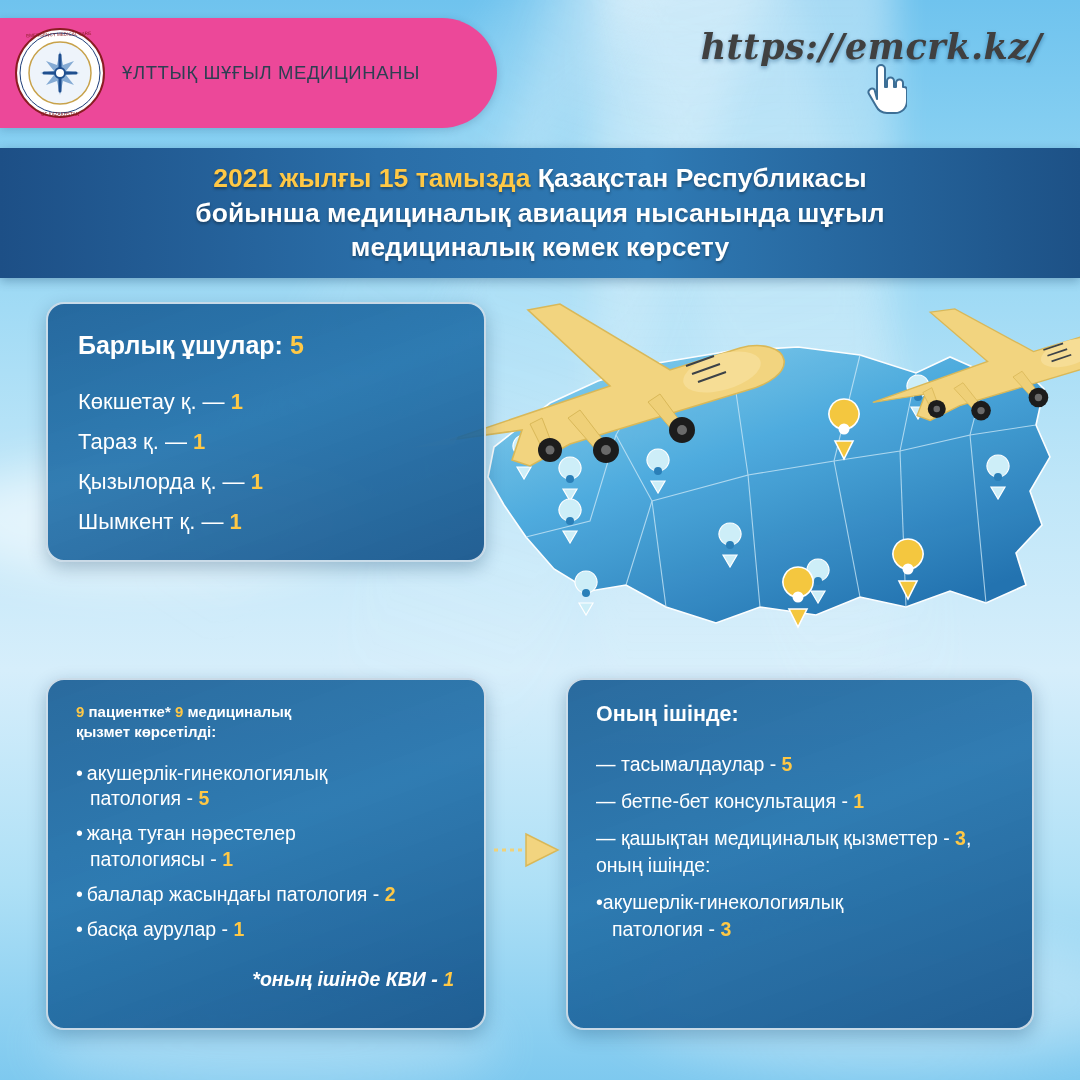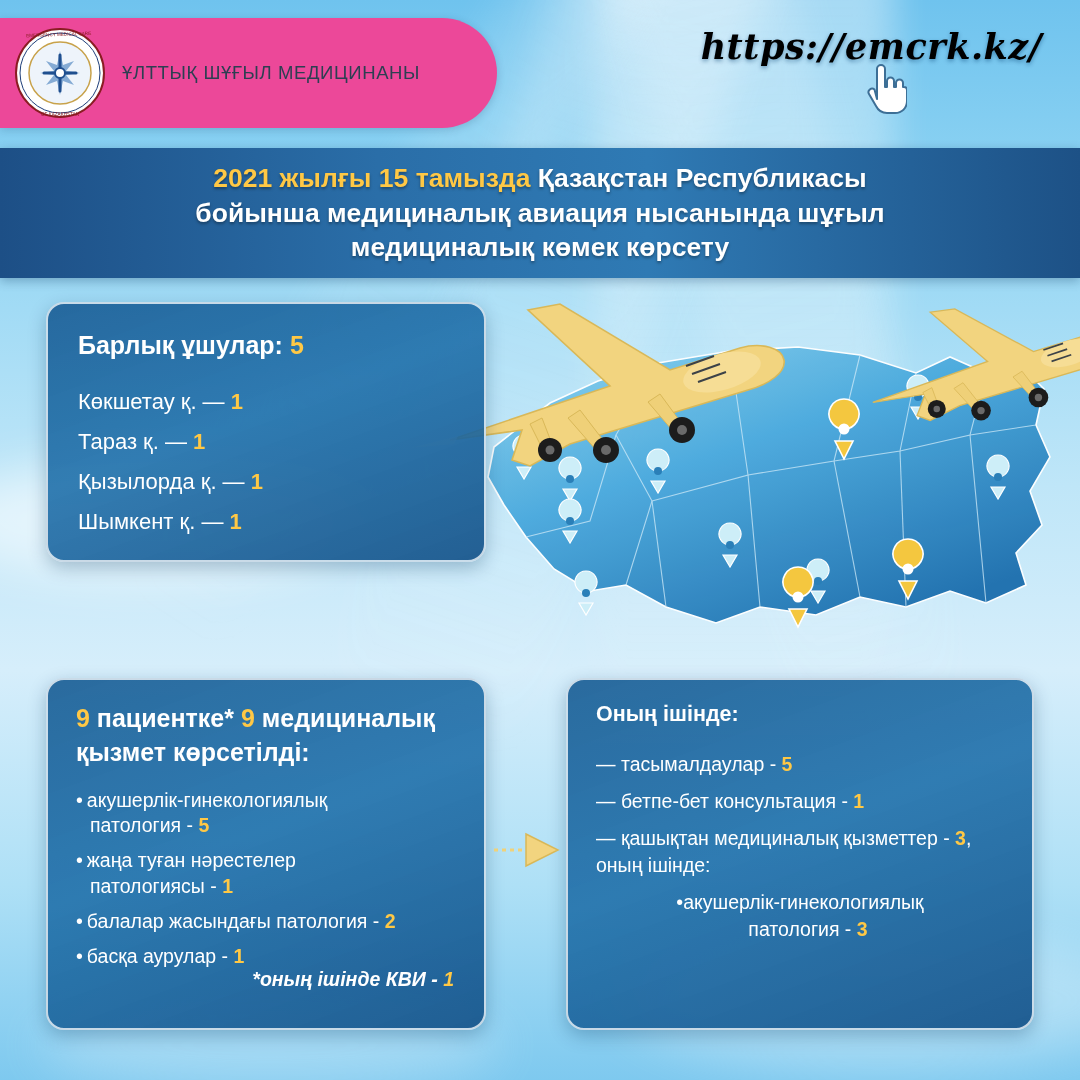--- a/index.html
+++ b/index.html
@@ -42,21 +42,21 @@
   .org-name {
     font-size: 18.5px; line-height: 1.32; color: #2d3f52;
     letter-spacing: .6px; font-weight: 500;
   }
 
   
   .url-wrap { position: absolute; right: 38px; top: 26px; z-index: 6; text-align: center; }
   .url {
     font-family: "DejaVu Serif", serif;
     font-style: italic; font-weight: bold;
-    font-size: 35px; color: #000000;
+    font-size: 35px; color: #404040;
     text-shadow: 0 2px 4px rgba(0,60,110,.45);
     letter-spacing: .5px;
   }
   .hand { margin-top: -4px; margin-left: 26px; }
 
   
   .banner {
     position: absolute; left: 0; top: 148px; width: 1080px; height: 130px;
     background: linear-gradient(90deg, #1d4f86 0%, #2a6ea8 35%, #2f7ab4 60%, #1d5186 100%);
     z-index: 5;
@@ -83,32 +83,32 @@
   #flights-card { left: 46px; top: 302px; width: 440px; height: 260px; padding: 26px 30px; }
   #patients-card { left: 46px; top: 678px; width: 440px; height: 352px; padding: 22px 28px; }
   #breakdown-card { left: 566px; top: 678px; width: 468px; height: 352px; padding: 22px 28px; }
 
   .card h2 { font-size: 25px; font-weight: bold; line-height: 1.25; }
   .flight-list { margin-top: 28px; }
   .flight-list li { list-style: none; font-size: 22px; margin-bottom: 14px; }
 
   .num { color: #ffc845; font-weight: bold; }
 
-  .p-head { font-size: 25px; font-weight: bold; line-height: 1.35; }
+  .p-head { font-size: 15px; font-weight: bold; line-height: 1.35; }
   .bullets { margin-top: 18px; }
   .bullets li { list-style: none; font-size: 19.5px; line-height: 1.33; margin-bottom: 9px; }
   .bullets li .b { margin-right: 4px; }
   .footnote {
     position: absolute; right: 30px; bottom: 37px;
     font-size: 19.5px; font-style: italic; font-weight: bold;
   }
   .b-head { font-size: 21.5px; font-weight: bold; }
   .b-list { margin-top: 24px; }
   .b-list li { list-style: none; font-size: 19.5px; line-height: 1.38; margin-bottom: 10px; }
-  .sub-b { margin-top: 2px; text-align: center; }
+  .sub-b { margin-top: 2px; }
   .sub-b li { list-style: none; font-size: 19.5px; line-height: 1.38; }
 
   
   .arrow-link { position: absolute; left: 492px; top: 830px; z-index: 5; }
 
   
   #map-art { position: absolute; left: 430px; top: 285px; width: 650px; height: 400px; z-index: 3; }
   #planes { position: absolute; left: 350px; top: 270px; width: 730px; height: 250px; z-index: 4; }
 </style>
 </head>

